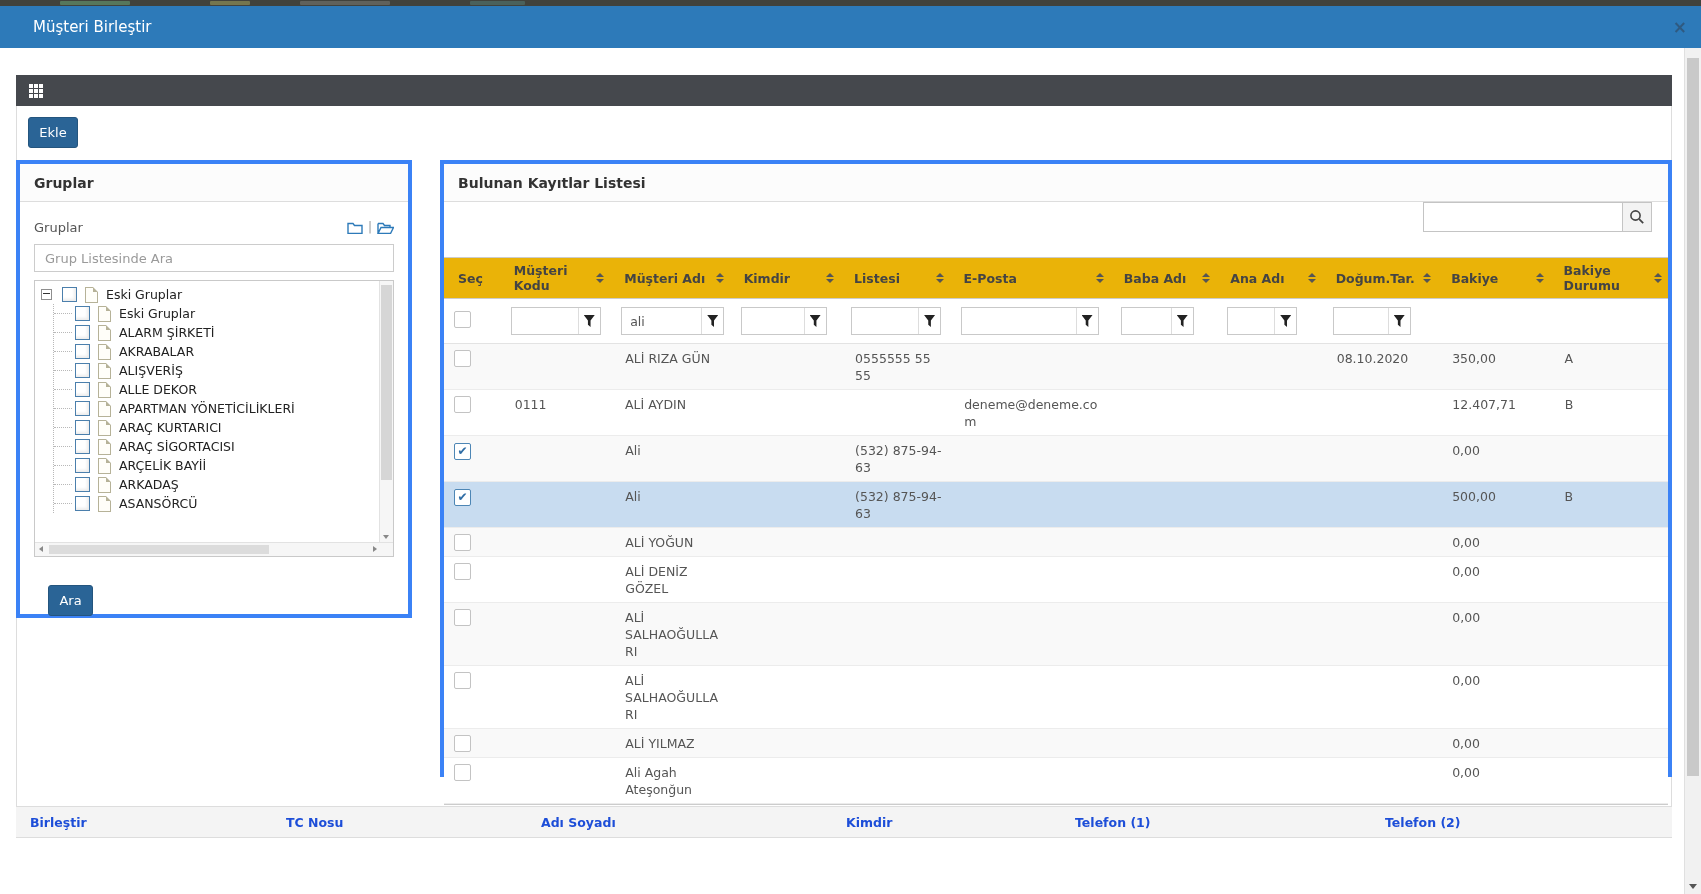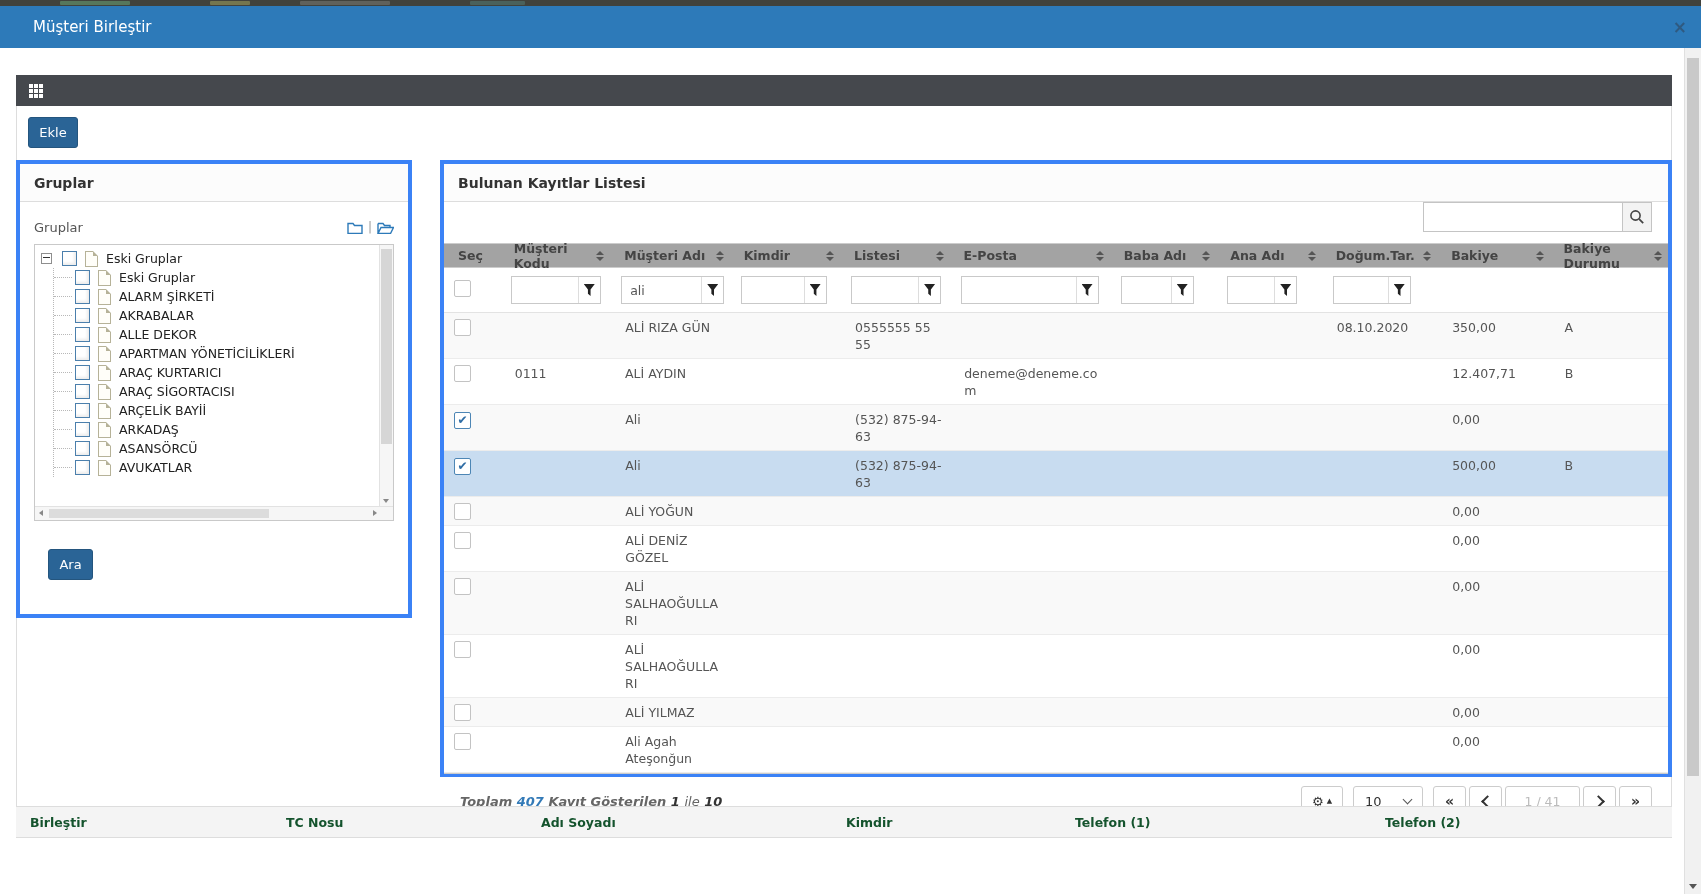--- a/index.html
+++ b/index.html
@@ -70,22 +70,22 @@
   .ara{margin:28px 0 0 14px;width:45px;height:31px;}
 
   
   .right-panel{left:440px;top:160px;width:1232px;height:617px;}
   .search-row{display:flex;justify-content:flex-end;align-items:center;height:30px;padding:0 16px;}
   .search-input{width:200px;height:30px;border:1px solid #c4c4c4;box-sizing:border-box;padding:0 8px;
                 font-size:13px;font-family:inherit;}
   .search-btn{width:29px;height:30px;border:1px solid #c4c4c4;border-left:none;background:#f3f3f3;
               display:flex;align-items:center;justify-content:center;cursor:pointer;box-sizing:border-box;}
 
-  .grid-head{display:flex;margin-top:11px;background:#a3a3a3;border-top:1px solid #ccc;border-bottom:1px solid #ccc;
-             height:25px;box-sizing:border-box;}
+  .grid-head{display:flex;margin-top:25px;background:#eab308;border-top:1px solid #ccc;border-bottom:1px solid #ccc;
+             height:42px;box-sizing:border-box;}
   .th{display:flex;align-items:center;padding:0 6px 0 14px;box-sizing:border-box;font-weight:bold;
       font-size:12.5px;color:#444;line-height:15px;cursor:pointer;}
   .th .lab{flex:1;}
   .sort{margin-left:2px;display:flex;flex-direction:column;gap:2px;flex:none;}
   .sort i{display:block;width:0;height:0;border-left:4px solid transparent;border-right:4px solid transparent;}
   .sort .up{border-bottom:4px solid #555;}
   .sort .dn{border-top:4px solid #555;}
 
   .filter-row{display:flex;height:45px;align-items:center;border-bottom:1px solid #e3e3e3;box-sizing:border-box;}
   .fc{box-sizing:border-box;padding-left:11px;}
@@ -127,21 +127,21 @@
   .nav{width:33px;font-size:14px;font-weight:bold;}
   .ind{width:75px;color:#bbb;font-size:12.5px;cursor:default;}
   .chr{width:7px;height:7px;border-top:2px solid #333;border-right:2px solid #333;display:inline-block;}
   .chr.right{transform:rotate(45deg);margin-left:-3px;}
   .chr.left{transform:rotate(-135deg);margin-right:-3px;}
 
   
   .merge{position:absolute;left:16px;top:806px;width:1656px;height:88px;background:#fff;box-sizing:border-box;
          border-top:1px solid #ddd;}
   .merge-head{display:flex;height:30px;background:#f4f4f4;border-bottom:1px solid #ddd;align-items:center;}
-  .mcol{box-sizing:border-box;padding-left:14px;font-weight:bold;font-size:12.5px;color:#14532d;}
+  .mcol{box-sizing:border-box;padding-left:14px;font-weight:bold;font-size:12.5px;color:#1d4ed8;}
 
   
   .page-scroll{position:absolute;right:0;top:48px;width:17px;bottom:0;background:#f1f1f1;border-left:1px solid #e0e0e0;box-sizing:border-box;}
   .page-thumb{position:absolute;left:2px;top:10px;width:12px;height:718px;background:#c9c9c9;display:block;}
   .page-down{position:absolute;bottom:5px;left:4px;width:0;height:0;border-left:4px solid transparent;
              border-right:4px solid transparent;border-top:5px solid #555;display:block;cursor:pointer;}
 </style>
 </head>
 <body>
 
@@ -183,20 +183,21 @@
       <span class="folder-icons">
         <svg width="16" height="13" viewBox="0 0 16 13">
           <path d="M1 2.5 h5 l1.5 2 H15 v8 H1 z M1 2.5 v10" fill="none" stroke="#2d7ab9" stroke-width="1.4"></path>
         </svg>
         <span class="sep">|</span>
         <svg width="17" height="13" viewBox="0 0 17 13">
           <path d="M1 2.5 h5 l1.5 2 H13 v2 M1 12.5 v-10 M1 12.5 l3-6 h12.5 l-3 6 z" fill="none" stroke="#2d7ab9" stroke-width="1.4"></path>
         </svg>
       </span>
     </div>
+    <input class="group-search" type="text" placeholder="Grup Listesinde Ara" style="">
     <div class="tree-box">
       <div class="tree-main">
         <div class="tree-rows">
           <div class="tree-row root">
             <span class="expander"></span>
             <span class="tcb"></span>
             <span class="page-icon"></span>
             <span class="tree-label">Eski Gruplar</span>
           </div>
           <div class="children">
@@ -215,20 +216,26 @@
               <div class="tree-row child">
                 <span class="stub"></span>
                 <span class="tcb"></span>
                 <span class="page-icon"></span>
                 <span class="tree-label">AKRABALAR</span>
               </div>
               <div class="tree-row child">
                 <span class="stub"></span>
                 <span class="tcb"></span>
                 <span class="page-icon"></span>
+                <span class="tree-label">ALIŞVERİŞ</span>
+              </div>
+              <div class="tree-row child">
+                <span class="stub"></span>
+                <span class="tcb"></span>
+                <span class="page-icon"></span>
                 <span class="tree-label">ALLE DEKOR</span>
               </div>
               <div class="tree-row child">
                 <span class="stub"></span>
                 <span class="tcb"></span>
                 <span class="page-icon"></span>
                 <span class="tree-label">APARTMAN YÖNETİCİLİKLERİ</span>
               </div>
               <div class="tree-row child">
                 <span class="stub"></span>
@@ -252,26 +259,20 @@
                 <span class="stub"></span>
                 <span class="tcb"></span>
                 <span class="page-icon"></span>
                 <span class="tree-label">ARKADAŞ</span>
               </div>
               <div class="tree-row child">
                 <span class="stub"></span>
                 <span class="tcb"></span>
                 <span class="page-icon"></span>
                 <span class="tree-label">ASANSÖRCÜ</span>
-              </div>
-              <div class="tree-row child">
-                <span class="stub"></span>
-                <span class="tcb"></span>
-                <span class="page-icon"></span>
-                <span class="tree-label">AVUKATLAR</span>
               </div>
             </div>
         </div>
         <div class="tree-vscroll">
           <span class="vthumb"></span>
           <span class="varrow"></span>
         </div>
       </div>
       <div class="tree-hscroll">
         <span class="harrow left"></span>

